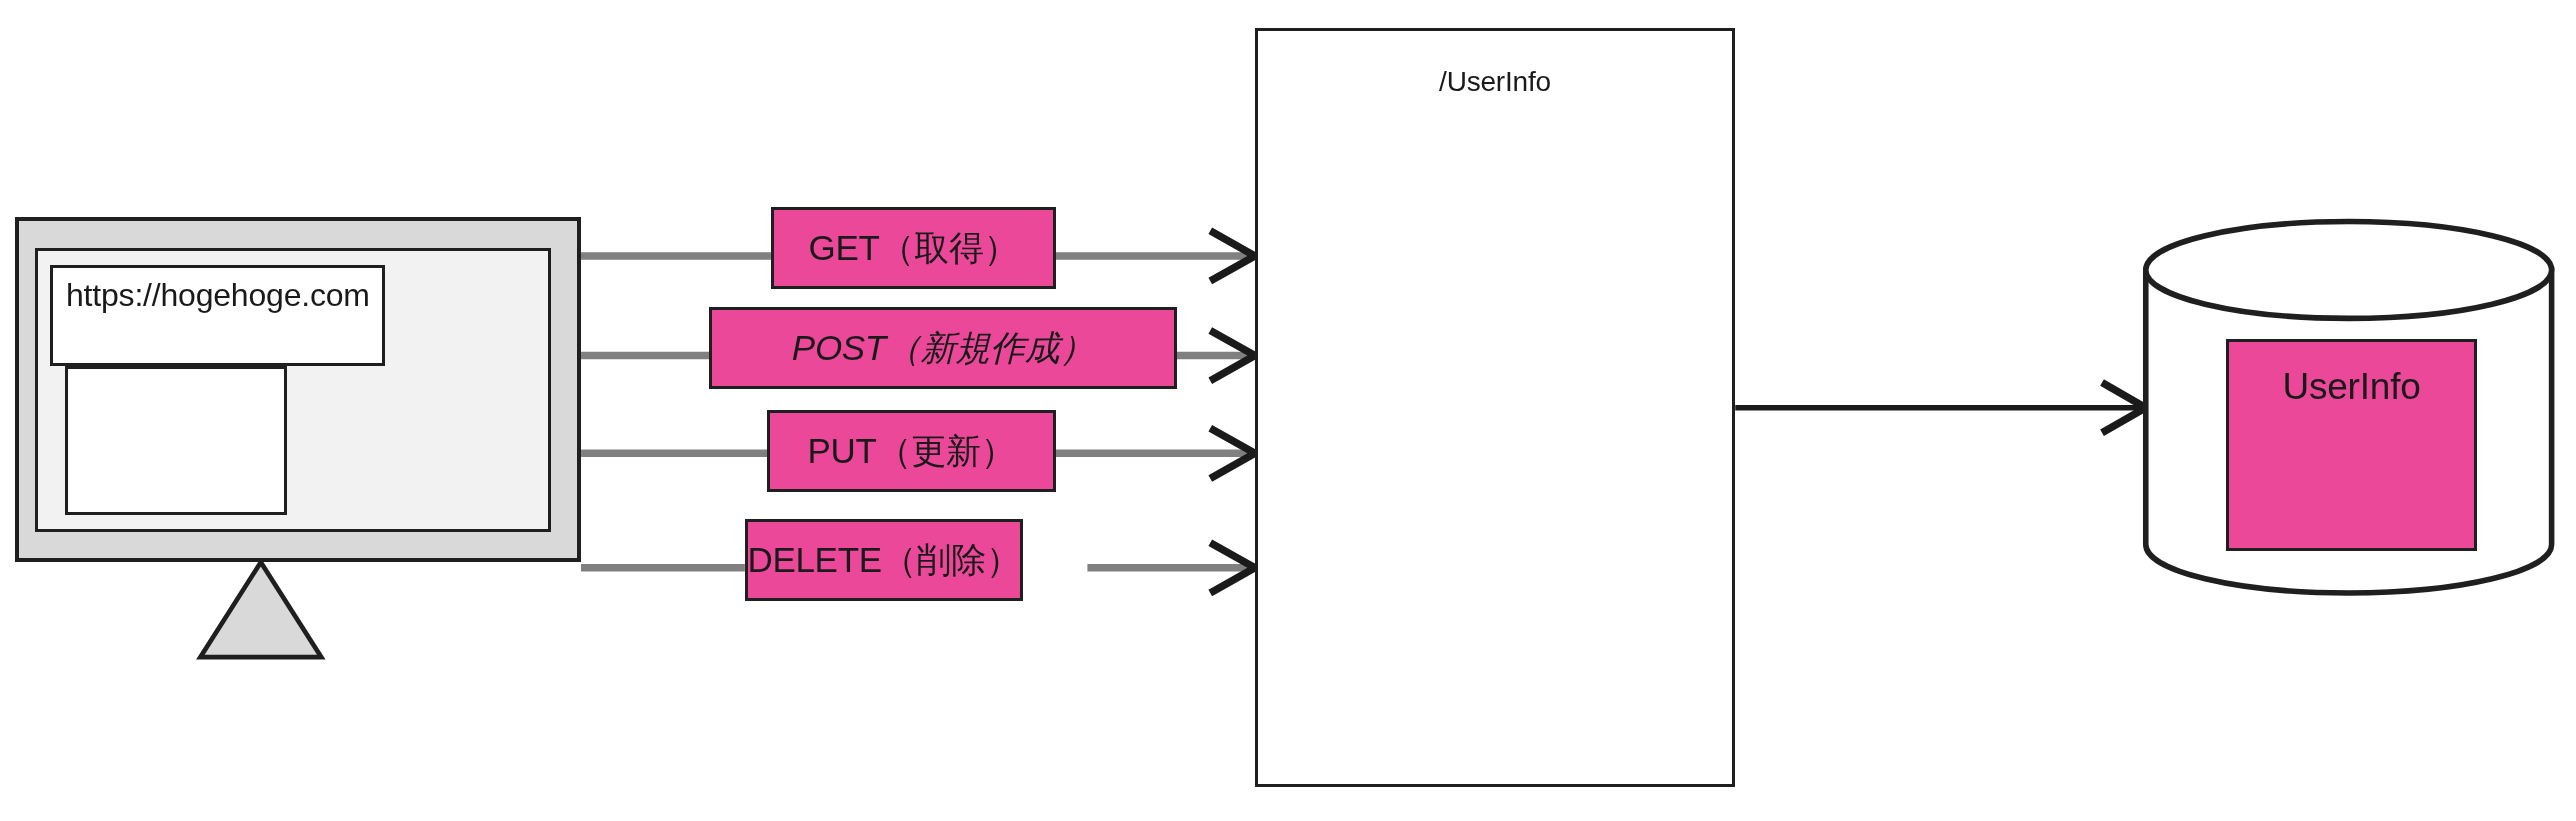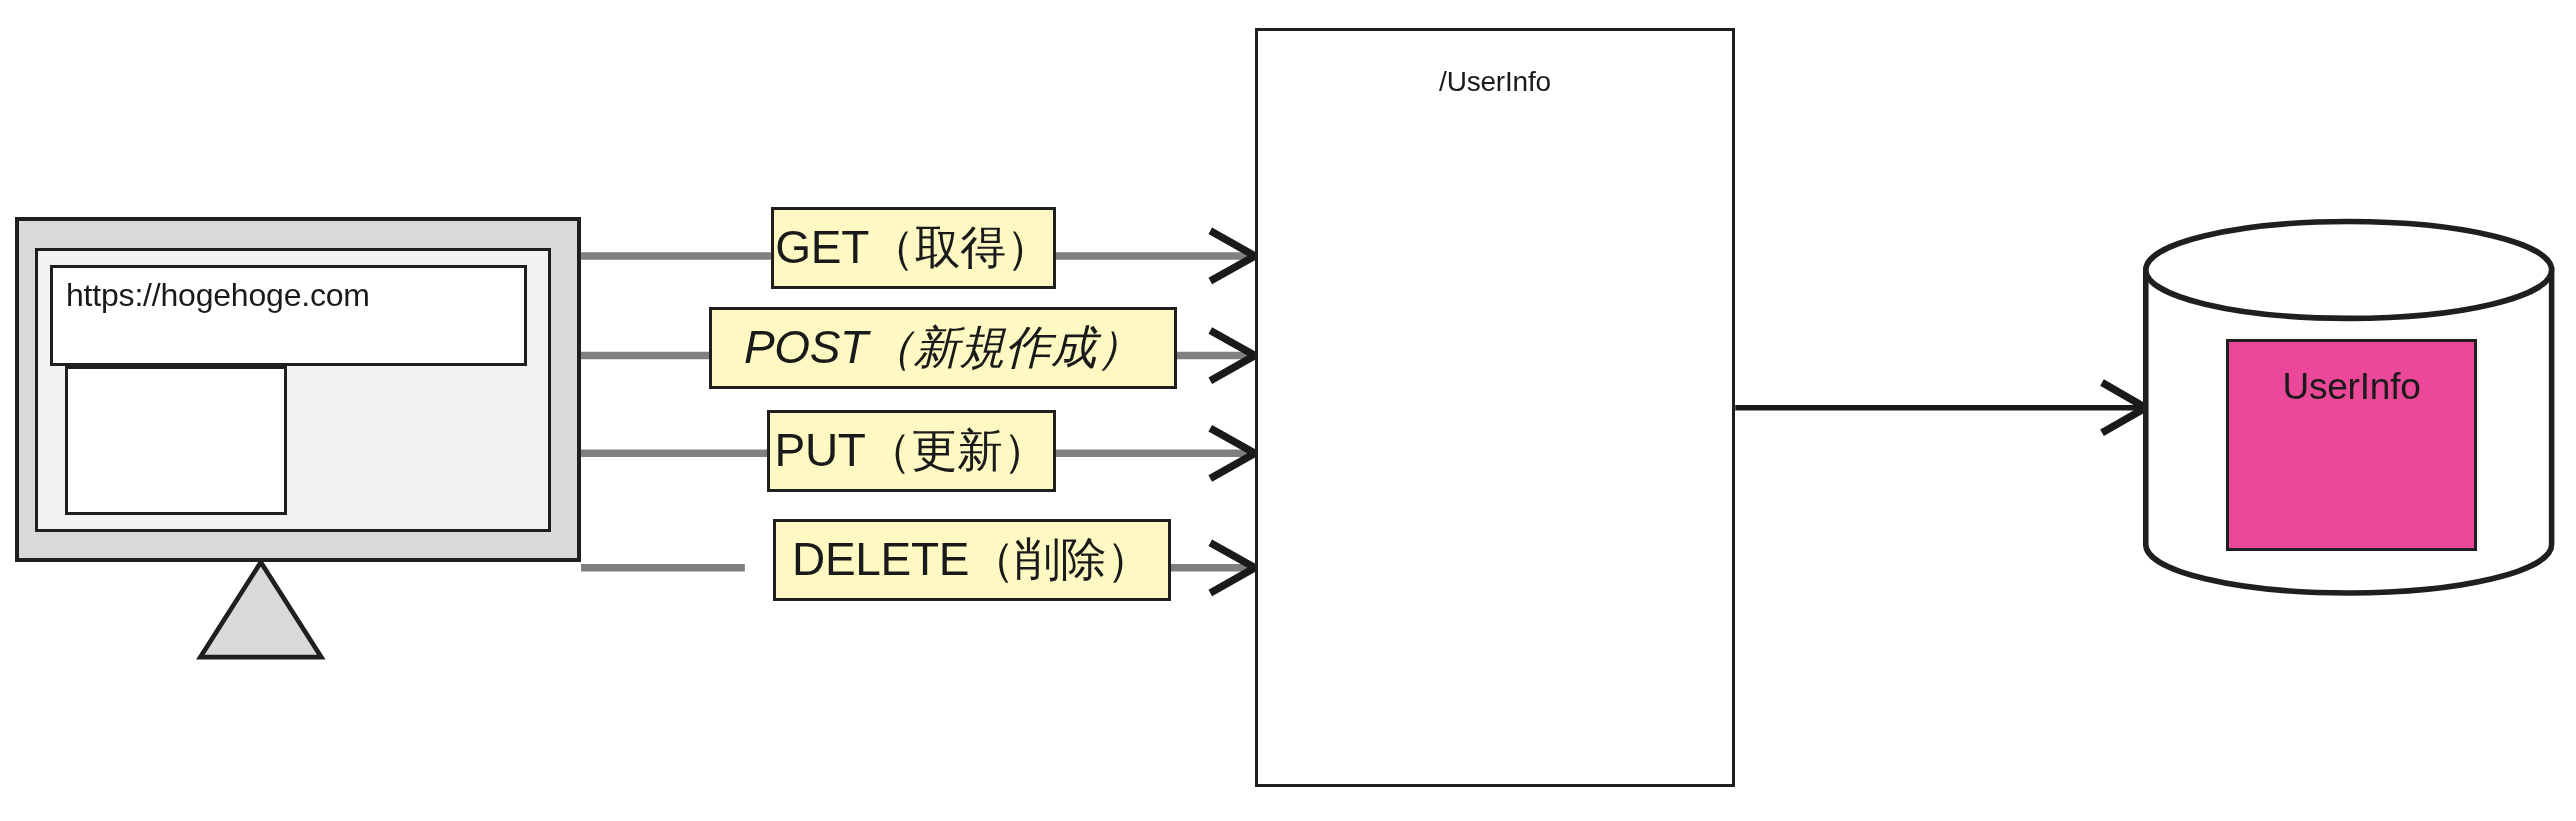--- a/index.html
+++ b/index.html
@@ -41,21 +41,21 @@
     top: 248px;
     width: 516px;
     height: 284px;
     background: #f2f2f2;
     border: 3.7px solid #1f1f1f;
     box-sizing: border-box;
   }
   #url-bar {
     left: 50px;
     top: 265px;
-    width: 477px;
+    width: 335px;
     height: 101px;
     background: #ffffff;
     border: 3.7px solid #1f1f1f;
     box-sizing: border-box;
     padding: 5.6px 0 0 13px;
   }
   .url-line {
     font-size: 32px;
     line-height: 43px;
     color: #1a1a1a;
@@ -67,36 +67,36 @@
     top: 366px;
     width: 222px;
     height: 149px;
     background: #ffffff;
     border: 3.7px solid #1f1f1f;
     box-sizing: border-box;
   }
 
   
   .method-box {
-    background: #fef9c3;
+    background: #ec4899;
     border: 3.7px solid #1f1f1f;
     box-sizing: border-box;
     display: flex;
     align-items: center;
     justify-content: center;
-    font-size: 46px;
+    font-size: 35px;
     color: #1a1a1a;
     white-space: nowrap;
     letter-spacing: -0.3px;
     text-align: right;
   }
   #method-box-get    { left: 771px;  top: 207px; width: 285px; height: 82px; }
   #method-box-post   { left: 709px;  top: 307px; width: 468px; height: 82px; font-style: italic; }
   #method-box-put    { left: 767px;  top: 410px; width: 289px; height: 82px; }
-  #method-box-delete { left: 745px;  top: 519px; width: 398px; height: 82px; margin-left: 28px; }
+  #method-box-delete { left: 745px;  top: 519px; width: 278px; height: 82px; }
 
   
   #api-endpoint-box {
     left: 1255px;
     top: 28px;
     width: 480px;
     height: 759px;
     background: #ffffff;
     border: 3.7px solid #1f1f1f;
     box-sizing: border-box;

